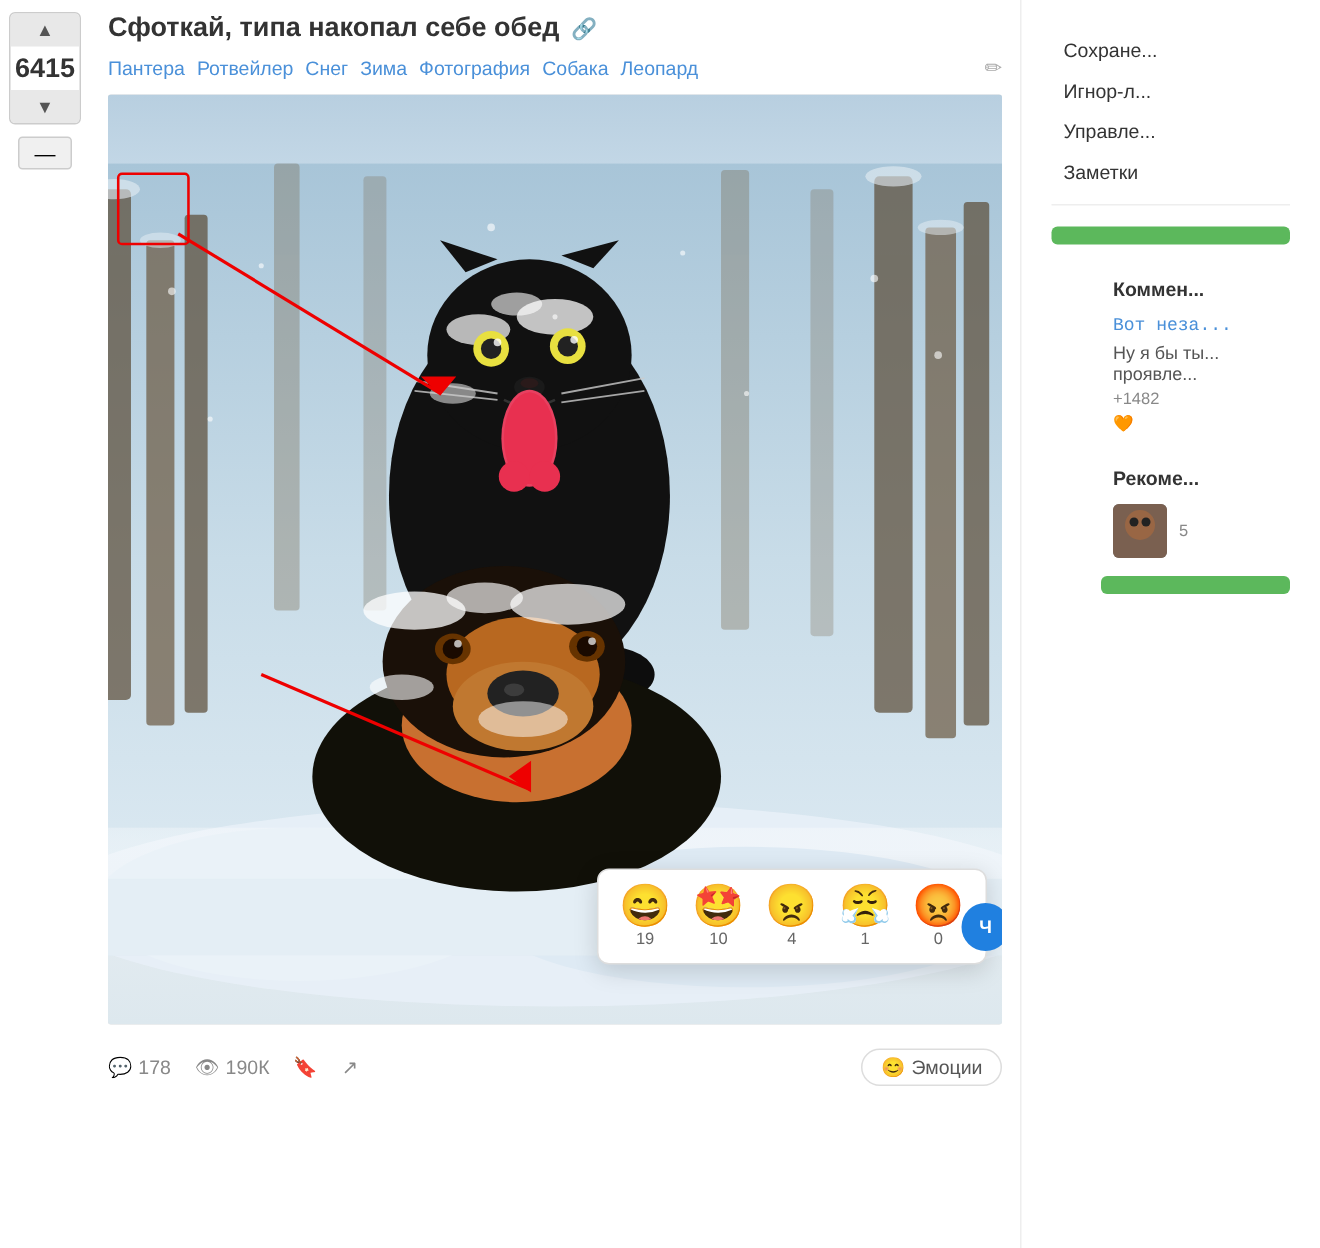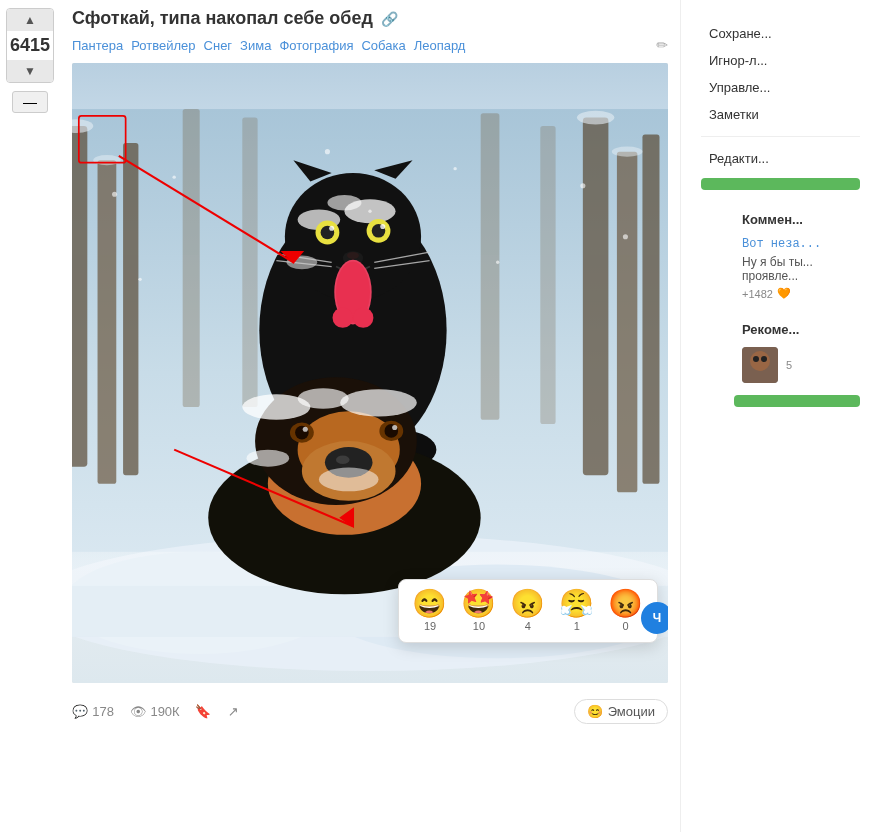--- a/index.html
+++ b/index.html
@@ -219,23 +219,24 @@
       color: #4a90d9;
       cursor: pointer;
       font-size: 12px;
       margin-bottom: 4px;
       font-family: Liberation Mono, monospace;
     }
     .comment-votes {
       font-size: 11px;
       color: #888;
       display: flex;
-      align-items: flex-end;
+      align-items: flex-start;
       gap: 4px;
       margin-top: 4px;
+      flex-direction: column;
     }
     .rec-item {
       display: flex;
       align-items: center;
       gap: 8px;
       padding: 6px 8px;
       cursor: pointer;
     }
     .rec-thumb {
       width: 36px;
@@ -504,21 +505,20 @@
       </div>
     </div>
   </div>
 
   <div class="sidebar">
     <div class="sidebar-item">Сохране...</div>
     <div class="sidebar-item">Игнор-л...</div>
     <div class="sidebar-item">Управле...</div>
     <div class="sidebar-item">Заметки</div>
     <div style="margin: 8px 0; border-top: 1px solid #eee;"></div>
-    <div class="sidebar-item">Редакти...</div>
     <button class="green-btn"></button>
 
     <div class="sidebar-section">
       <div class="sidebar-section-title">Коммен...</div>
       <div class="comment-preview">
         <div class="comment-link">Вот неза...</div>
         <div>Ну я бы ты... проявле...</div>
         <div class="comment-votes">
           <span>+1482</span>
           <span>🧡</span>

